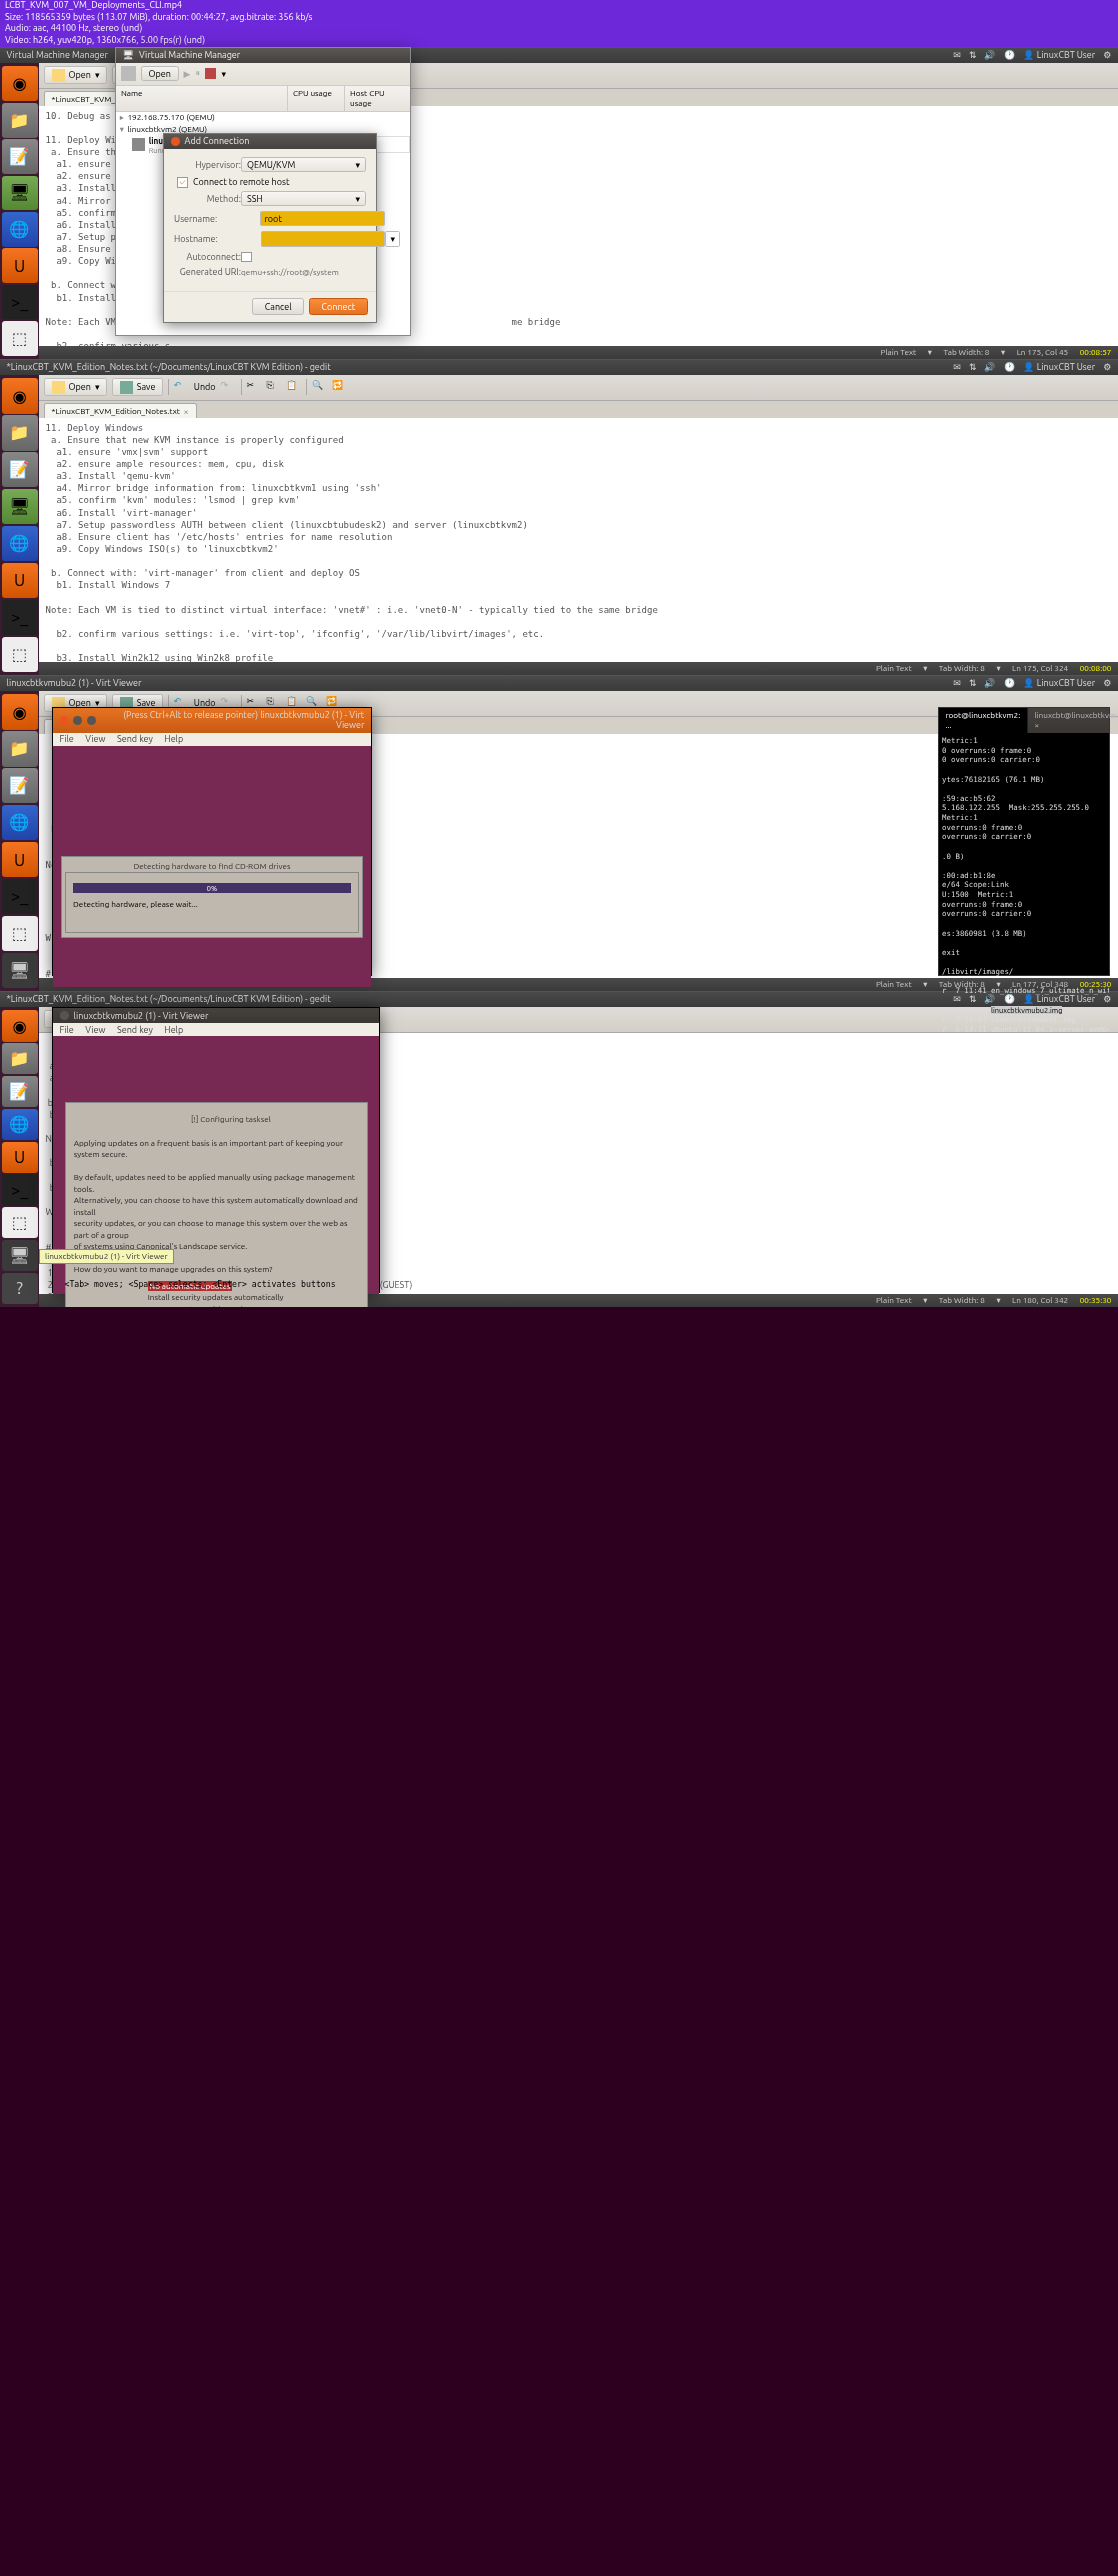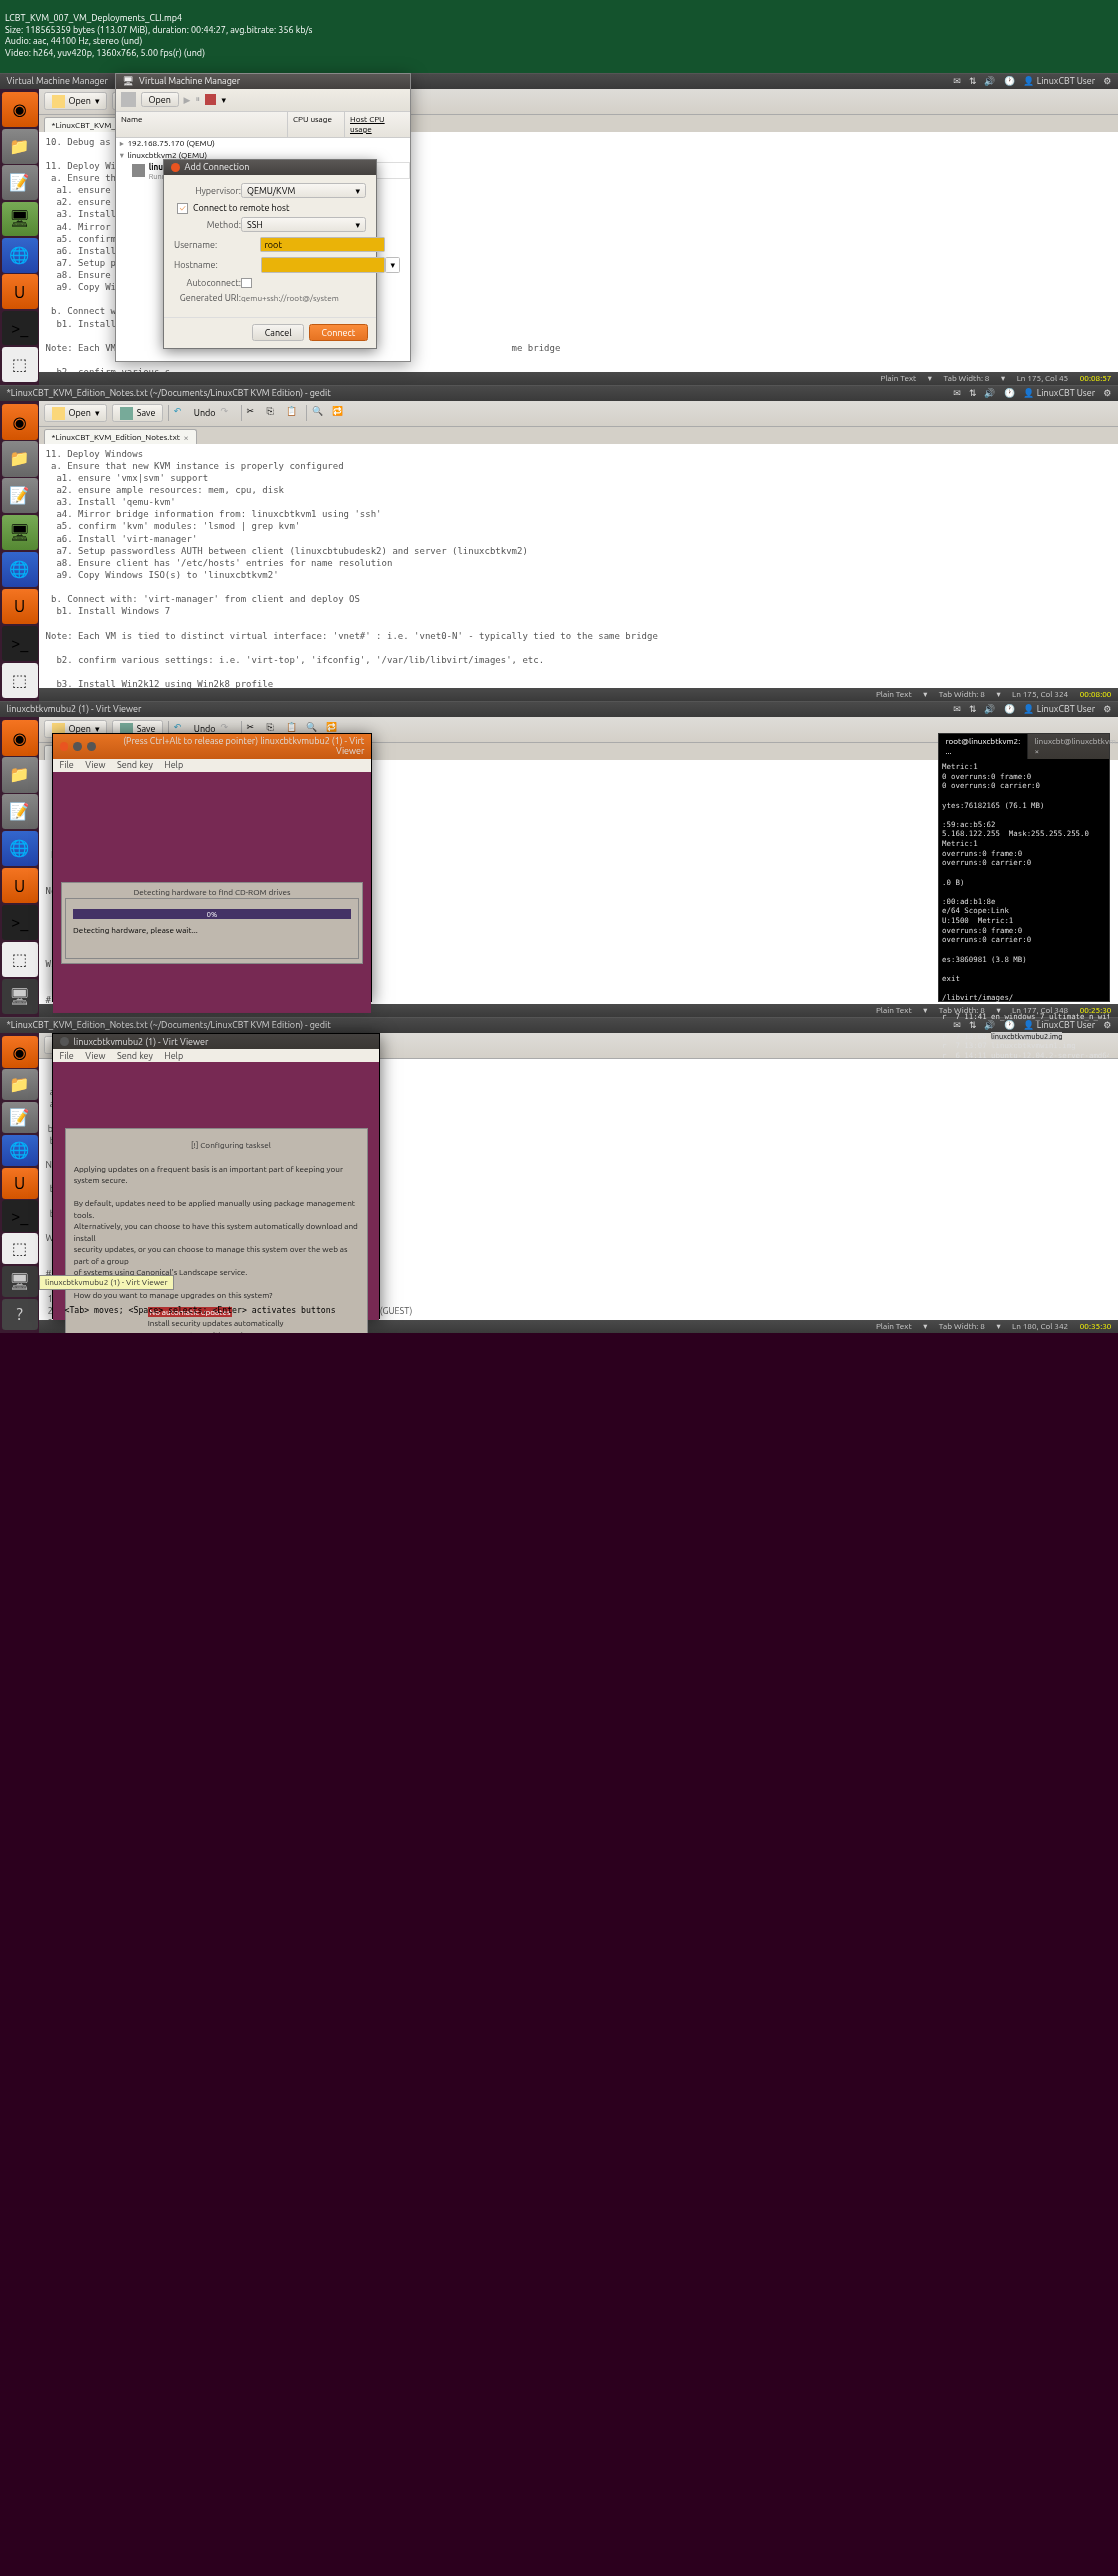--- a/index.html
+++ b/index.html
@@ -1,17 +1,17 @@
 <!DOCTYPE html>
 <html style="font-size:13px"><head>
 <meta charset="utf-8">
 <style>
 * { margin: 0; padding: 0; box-sizing: border-box; font-family: Ubuntu, Arial, sans-serif; }
 body { background: #2c001e; width: 1118px; font-size: 9px; }
-.header-bar { background: #14532d; color: #fff; padding: 13px 5px; font-family: monospace; font-size: 9px; line-height: 1.3; }
+.header-bar { background: #6d28d9; color: #fff; padding: 0 5px; font-family: monospace; font-size: 9px; line-height: 1.3; }
 .titlebar { background: linear-gradient(#4a4a4a, #3a3a3a); color: #ddd; padding: 2.5px 6.6px; font-size: 9px; display: flex; justify-content: space-between; align-items: center; border-top: 0.8px solid #555; }
 .titlebar-right { display: flex; gap: 8.2px; align-items: center; }
 .toolbar { background: linear-gradient(#dedcd8, #d4d0c8); padding: 3.3px 5px; display: flex; gap: 5px; align-items: center; border-bottom: 0.8px solid #aaa; }
 .toolbar-btn { background: linear-gradient(#f6f4f0, #e0ddd5); border: 0.8px solid #bbb; border-radius: 2.5px; padding: 1.6px 6.6px; font-size: 9px; display: flex; align-items: center; gap: 4px; cursor: pointer; }
 .toolbar-btn .icon { width: 13px; height: 13px; display: inline-block; }
 .toolbar-sep { width: 0.8px; height: 16.4px; background: #aaa; }
 .toolbar-icon { width: 15px; height: 15px; cursor: pointer; }
 .tabbar { background: #d4d0c8; padding: 2.5px 5px 0; display: flex; gap: 1.6px; }
 .tab { background: #f5f5f0; border: 0.8px solid #aaa; border-bottom: none; border-radius: 2.5px 2.5px 0 0; padding: 1.6px 6.6px; font-size: 8.2px; display: flex; align-items: center; gap: 3.3px; }
 .tab.inactive { background: #e0ddd5; }
@@ -30,21 +30,21 @@
 .li-dark { background: #3a3a3a; color: #ccc; }
 .pane { position: relative; }
 .pane-content { margin-left: 39px; background: #fff; }
 .vmm-window { position: absolute; top: 0; left: 115px; width: 296px; background: #f0ede5; border: 0.8px solid #888; box-shadow: 0 3.3px 16.4px rgba(0,0,0,0.4); z-index: 10; }
 .vmm-title { background: linear-gradient(#5a5755, #44413f); color: #eee; padding: 2.5px 6.6px; font-size: 9px; display: flex; align-items: center; gap: 5px; }
 .vmm-toolbar { background: linear-gradient(#efece5, #e3e0d8); padding: 3.3px 5px; display: flex; gap: 5px; align-items: center; border-bottom: 0.8px solid #ccc; }
 .vmm-list { background: #fff; }
 .vmm-header-row { display: flex; background: linear-gradient(#f4f2ee, #e6e3dc); border-bottom: 0.8px solid #ccc; font-size: 8.2px; }
 .vmm-col1 { width: 172px; padding: 2.5px 5px; border-right: 0.8px solid #ccc; }
 .vmm-col2 { width: 57px; padding: 2.5px 5px; border-right: 0.8px solid #ccc; }
-.vmm-col3 { flex: 1; padding: 2.5px 5px; text-decoration: underline; }
+.vmm-col3 { flex: 1; padding: 2.5px 5px; }
 .vmm-row { display: flex; align-items: center; padding: 0.8px 0; font-size: 8.2px; }
 .vmm-expand { width: 11.5px; text-align: center; color: #888; }
 .vmm-icon { width: 13px; height: 13px; margin-right: 3.3px; background: #888; display: inline-block; }
 .vmm-running { font-size: 7.4px; color: #888; }
 .vmm-sub { padding-left: 16.4px; }
 .dialog { position: absolute; top: 86px; left: 163px; width: 214px; background: #f0ede5; border: 0.8px solid #777; box-shadow: 0 3.3px 13px rgba(0,0,0,0.5); z-index: 20; }
 .dialog-title { background: linear-gradient(#5a5755, #44413f); color: #eee; padding: 2.5px 6.6px; font-size: 9px; display: flex; gap: 5px; align-items: center; }
 .dialog-body { padding: 8.2px 10px; font-size: 9px; }
 .frow { display: flex; align-items: center; margin-bottom: 5px; }
 .flabel { width: 67px; text-align: right; color: #555; }

